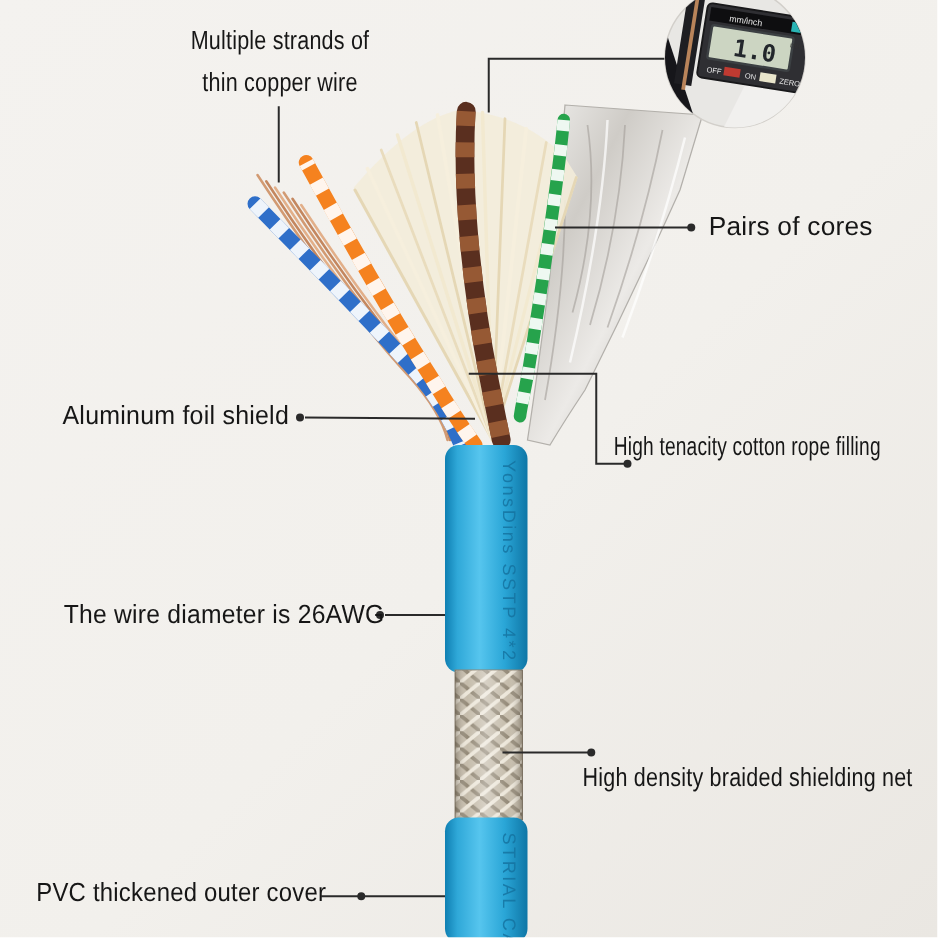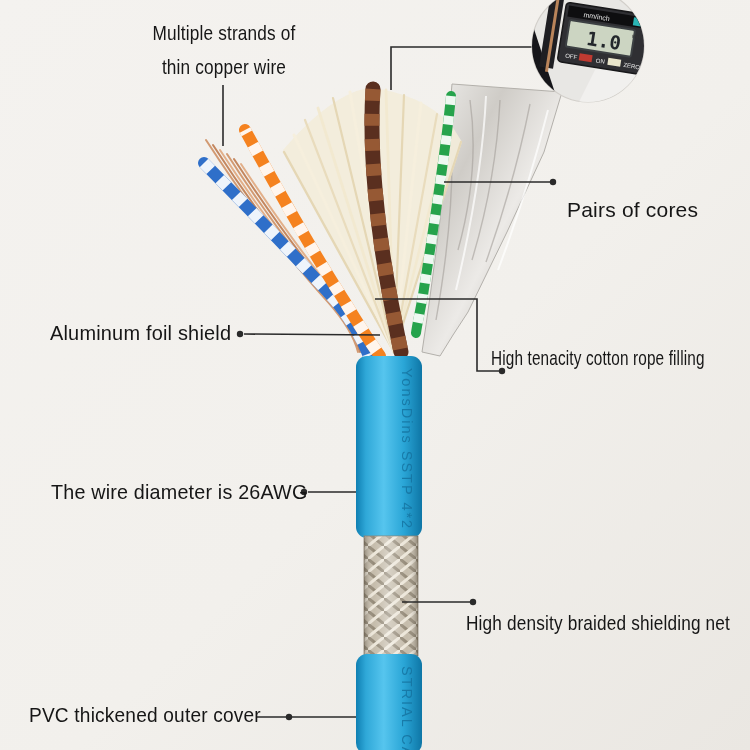--- a/index.html
+++ b/index.html
@@ -191,21 +191,21 @@
       <circle cx="473" cy="602" r="3.2"></circle>
       <circle cx="289" cy="717" r="3.2"></circle>
     </g>
   </svg>
 
   <div class="label label-center" style="left:96px;top:16px;width:256px;transform:scaleX(.82)">
     <div>Multiple strands of</div>
     <div>thin copper wire</div>
   </div>
 
-  <div class="label" style="left:567px;top:170px;margin-top:28px;">Pairs of cores</div>
+  <div class="label" style="left:567px;top:170px;">Pairs of cores</div>
 
   <div class="label" style="left:50px;top:321px;transform:scaleX(.95)">Aluminum foil shield</div>
 
   <div class="label" style="left:491px;top:346px;transform:scaleX(.73)">High tenacity cotton rope filling</div>
 
   <div class="label" style="left:51px;top:480px;transform:scaleX(.94)">The wire diameter is 26AWG</div>
 
   <div class="label" style="left:466px;top:611px;transform:scaleX(.82)">High density braided shielding net</div>
 
   <div class="label" style="left:29px;top:703px;transform:scaleX(.91)">PVC thickened outer cover</div>

